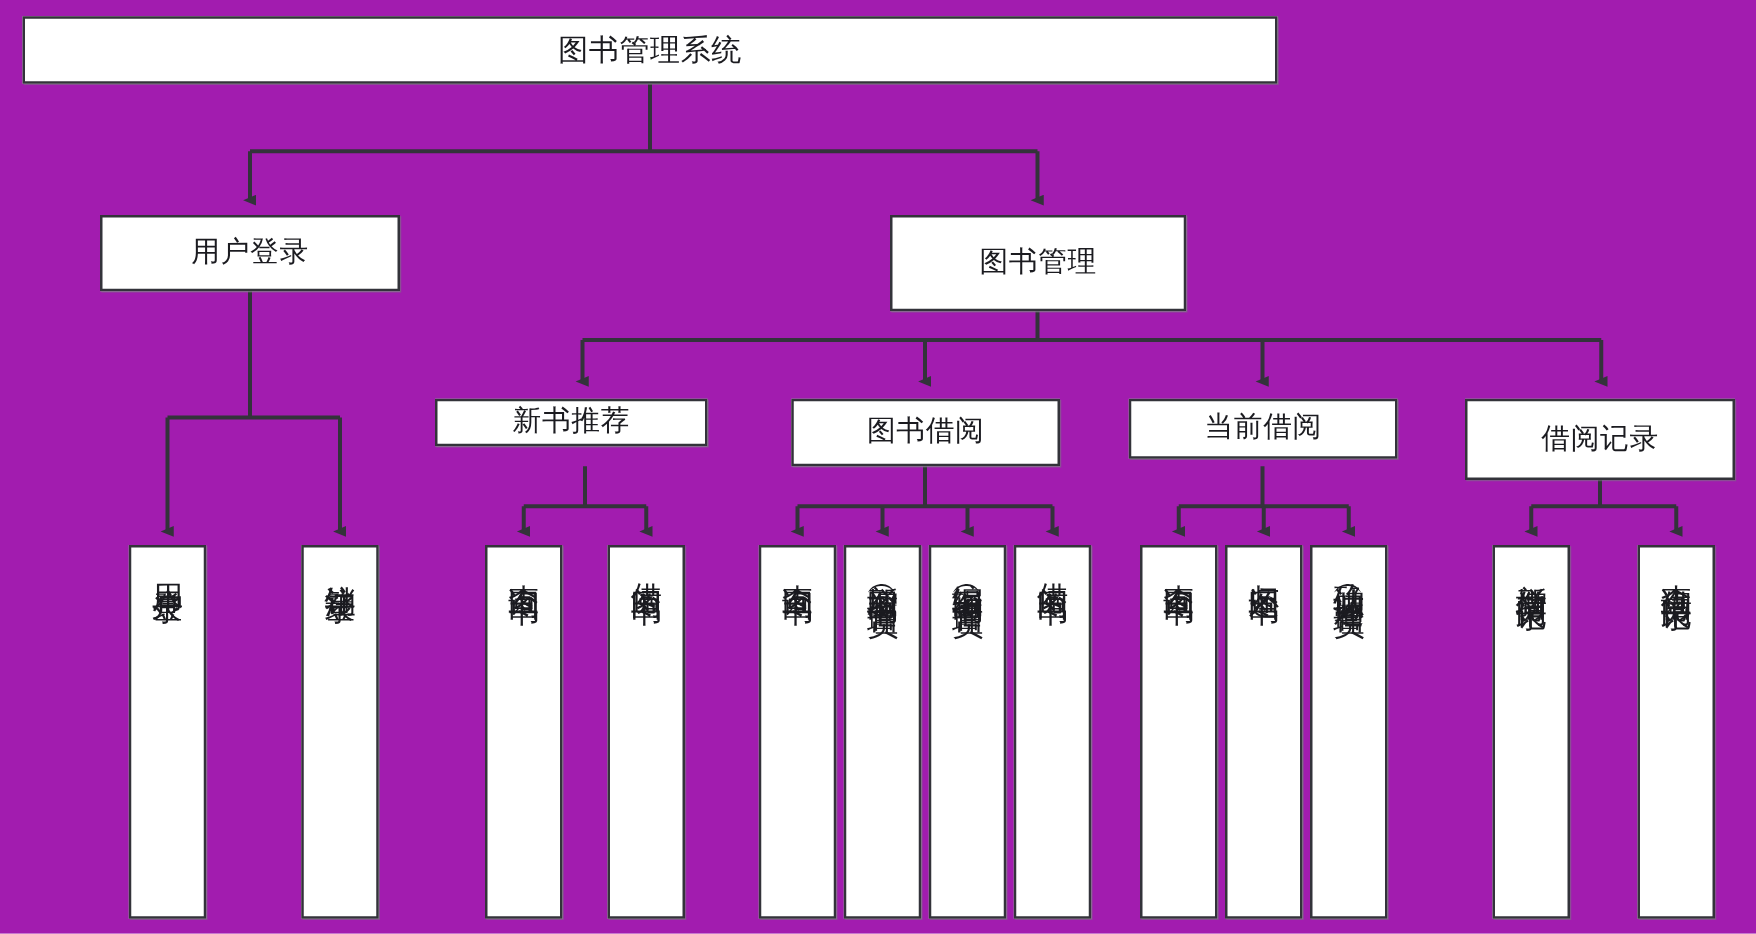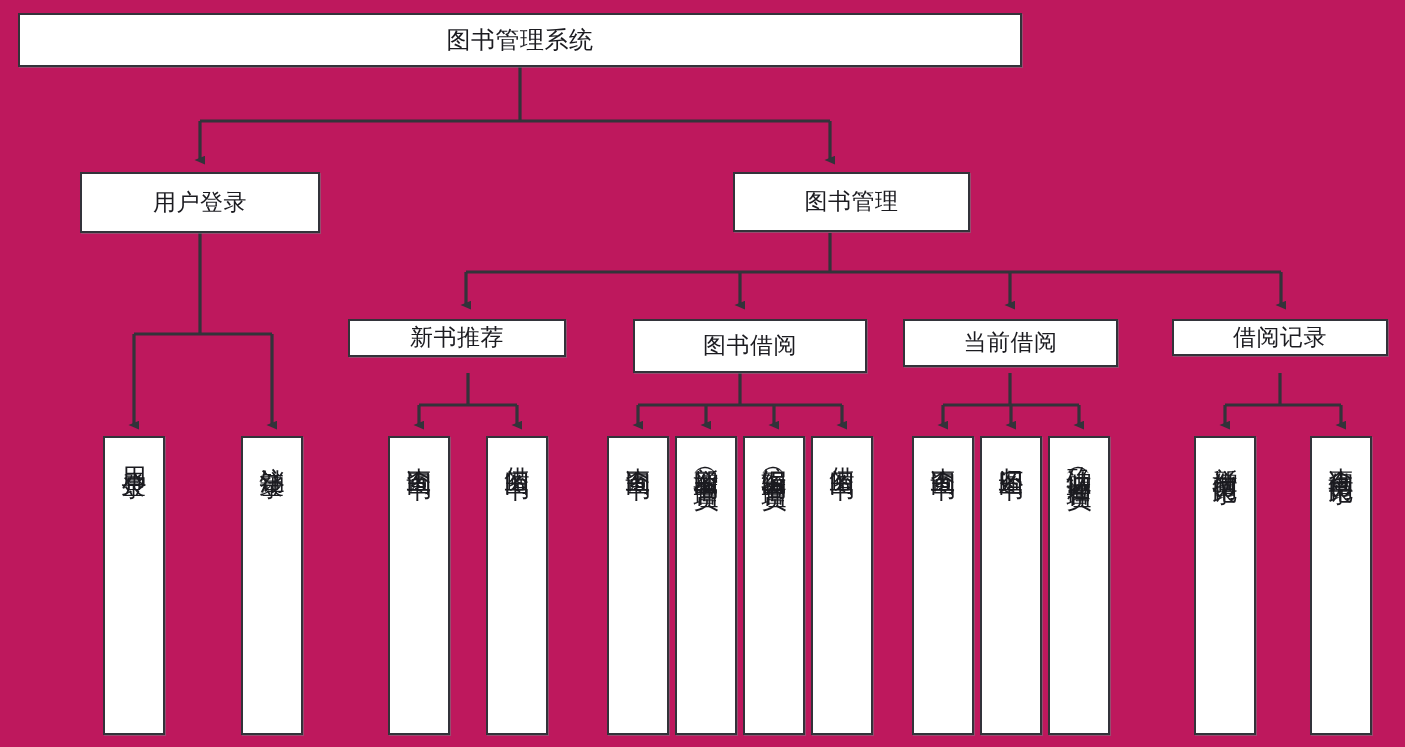--- a/index.html
+++ b/index.html
@@ -8,21 +8,21 @@
     padding: 0;
     background: #ffffff;
   }
   body {
     font-family: "DejaVu Sans", "Liberation Sans", sans-serif;
   }
   #canvas {
     position: relative;
     width: 1405px;
     height: 747px;
-    background: #be185d;
+    background: #a21caf;
     overflow: hidden;
   }
   #diagram-svg {
     position: absolute;
     left: 0;
     top: 0;
     width: 1405px;
     height: 747px;
   }
   .node {
@@ -129,34 +129,34 @@
     </g>
   </svg>
 
   <div class="node horiz root" style="left:18px; top:13px; width:1004px; height:54px;">
     <span class="node-label">图书管理系统</span>
   </div>
 
   <div class="node horiz" style="left:80px; top:172px; width:240px; height:61px;">
     <span class="node-label">用户登录</span>
   </div>
-  <div class="node horiz" style="left:712px; top:172px; width:237px; height:60px;margin-left:21px;">
+  <div class="node horiz" style="left:712px; top:172px; width:237px; height:77px;">
     <span class="node-label">图书管理</span>
   </div>
 
   <div class="node horiz" style="left:348px; top:319px; width:218px; height:38px;">
     <span class="node-label">新书推荐</span>
   </div>
-  <div class="node horiz" style="left:633px; top:319px; width:234px; height:54px;">
+  <div class="node horiz" style="left:633px; top:319px; width:215px; height:54px;">
     <span class="node-label">图书借阅</span>
   </div>
   <div class="node horiz" style="left:903px; top:319px; width:215px; height:48px;">
     <span class="node-label">当前借阅</span>
   </div>
-  <div class="node horiz" style="left:1172px; top:319px; width:216px; height:37px;">
+  <div class="node horiz" style="left:1172px; top:319px; width:216px; height:65px;">
     <span class="node-label">借阅记录</span>
   </div>
 
   <div class="node vert" style="left:103px; top:436px; width:62px; height:299px;">
     <span class="node-label">用户登录</span>
   </div>
   <div class="node vert" style="left:241px; top:436px; width:62px; height:299px;">
     <span class="node-label">注销登录</span>
   </div>
 

